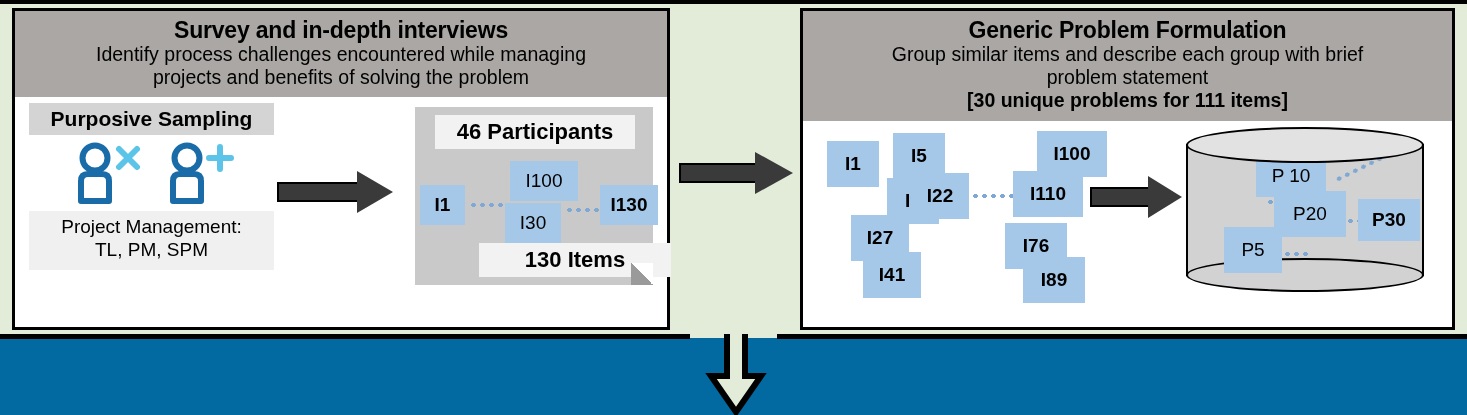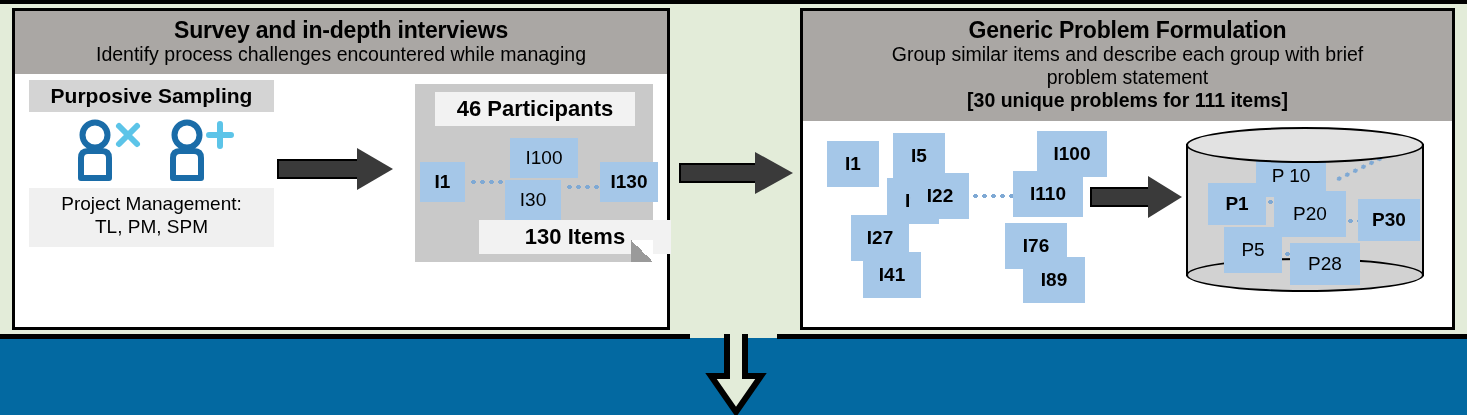--- a/index.html
+++ b/index.html
@@ -124,20 +124,21 @@
   <div class="green-band"></div>
   <div class="green-border-top"></div>
   <div class="green-border-bl"></div>
   <div class="green-border-br"></div>
 
   <div class="panel panel-left">
 
     <div class="panel-head">
       <div class="head-title">Survey and in-depth interviews</div>
       <div class="head-sub">Identify process challenges encountered while managing</div>
+      <div class="head-sub">projects and benefits of solving the problem</div>
     </div>
 
     <div class="panel-body pl-body">
 
       <div class="sampling-block">
         <div class="sampling-title">Purposive Sampling</div>
 
         <div class="persons">
           <span>
             <svg width="74" height="64" viewBox="0 0 74 64">
@@ -225,26 +226,24 @@
       </div>
 
       <div class="cyl">
         <div class="cyl-body"></div>
         <div class="cyl-bottom"></div>
         <div class="cyl-inner" id="db-chips">
             <div class="dots" style="left: 80px; top: 73px; width: 34px;"></div>
             <div class="dots" style="left: 160px; top: 92px; width: 30px;"></div>
             <div class="dots" style="left: 88px; top: 125px; width: 34px;"></div>
             <div class="dots" style="left: 146px; top: 38px; width: 62px; transform: rotate(-26deg);"></div>
-            <div class="chip" style="left: 22px; top: 56px; width: 58px; height: 42px;">P1</div>
             <div class="chip light" style="left: 70px; top: 28px; width: 70px; height: 42px; font-weight: normal;">P 10</div>
             <div class="chip light" style="left: 88px; top: 64px; width: 72px; height: 46px; font-weight: normal;">P20</div>
             <div class="chip" style="left: 172px; top: 72px; width: 62px; height: 42px;">P30</div>
             <div class="chip light" style="left: 38px; top: 100px; width: 58px; height: 46px; font-weight: normal;">P5</div>
-            <div class="chip light" style="left: 104px; top: 116px; width: 70px; height: 42px; font-weight: normal;">P28</div>
           </div>
         <div class="cyl-top"></div>
       </div>
 
     </div>
   </div>
 
   <div class="down-arrow">
     <svg width="62" height="81" viewBox="0 0 62 81">
       <path d="M22 0 L22 42 L6 42 L31 78 L56 42 L40 42 L40 0" fill="#e3ecd9" stroke="#000" stroke-width="6" stroke-linejoin="miter"></path>

